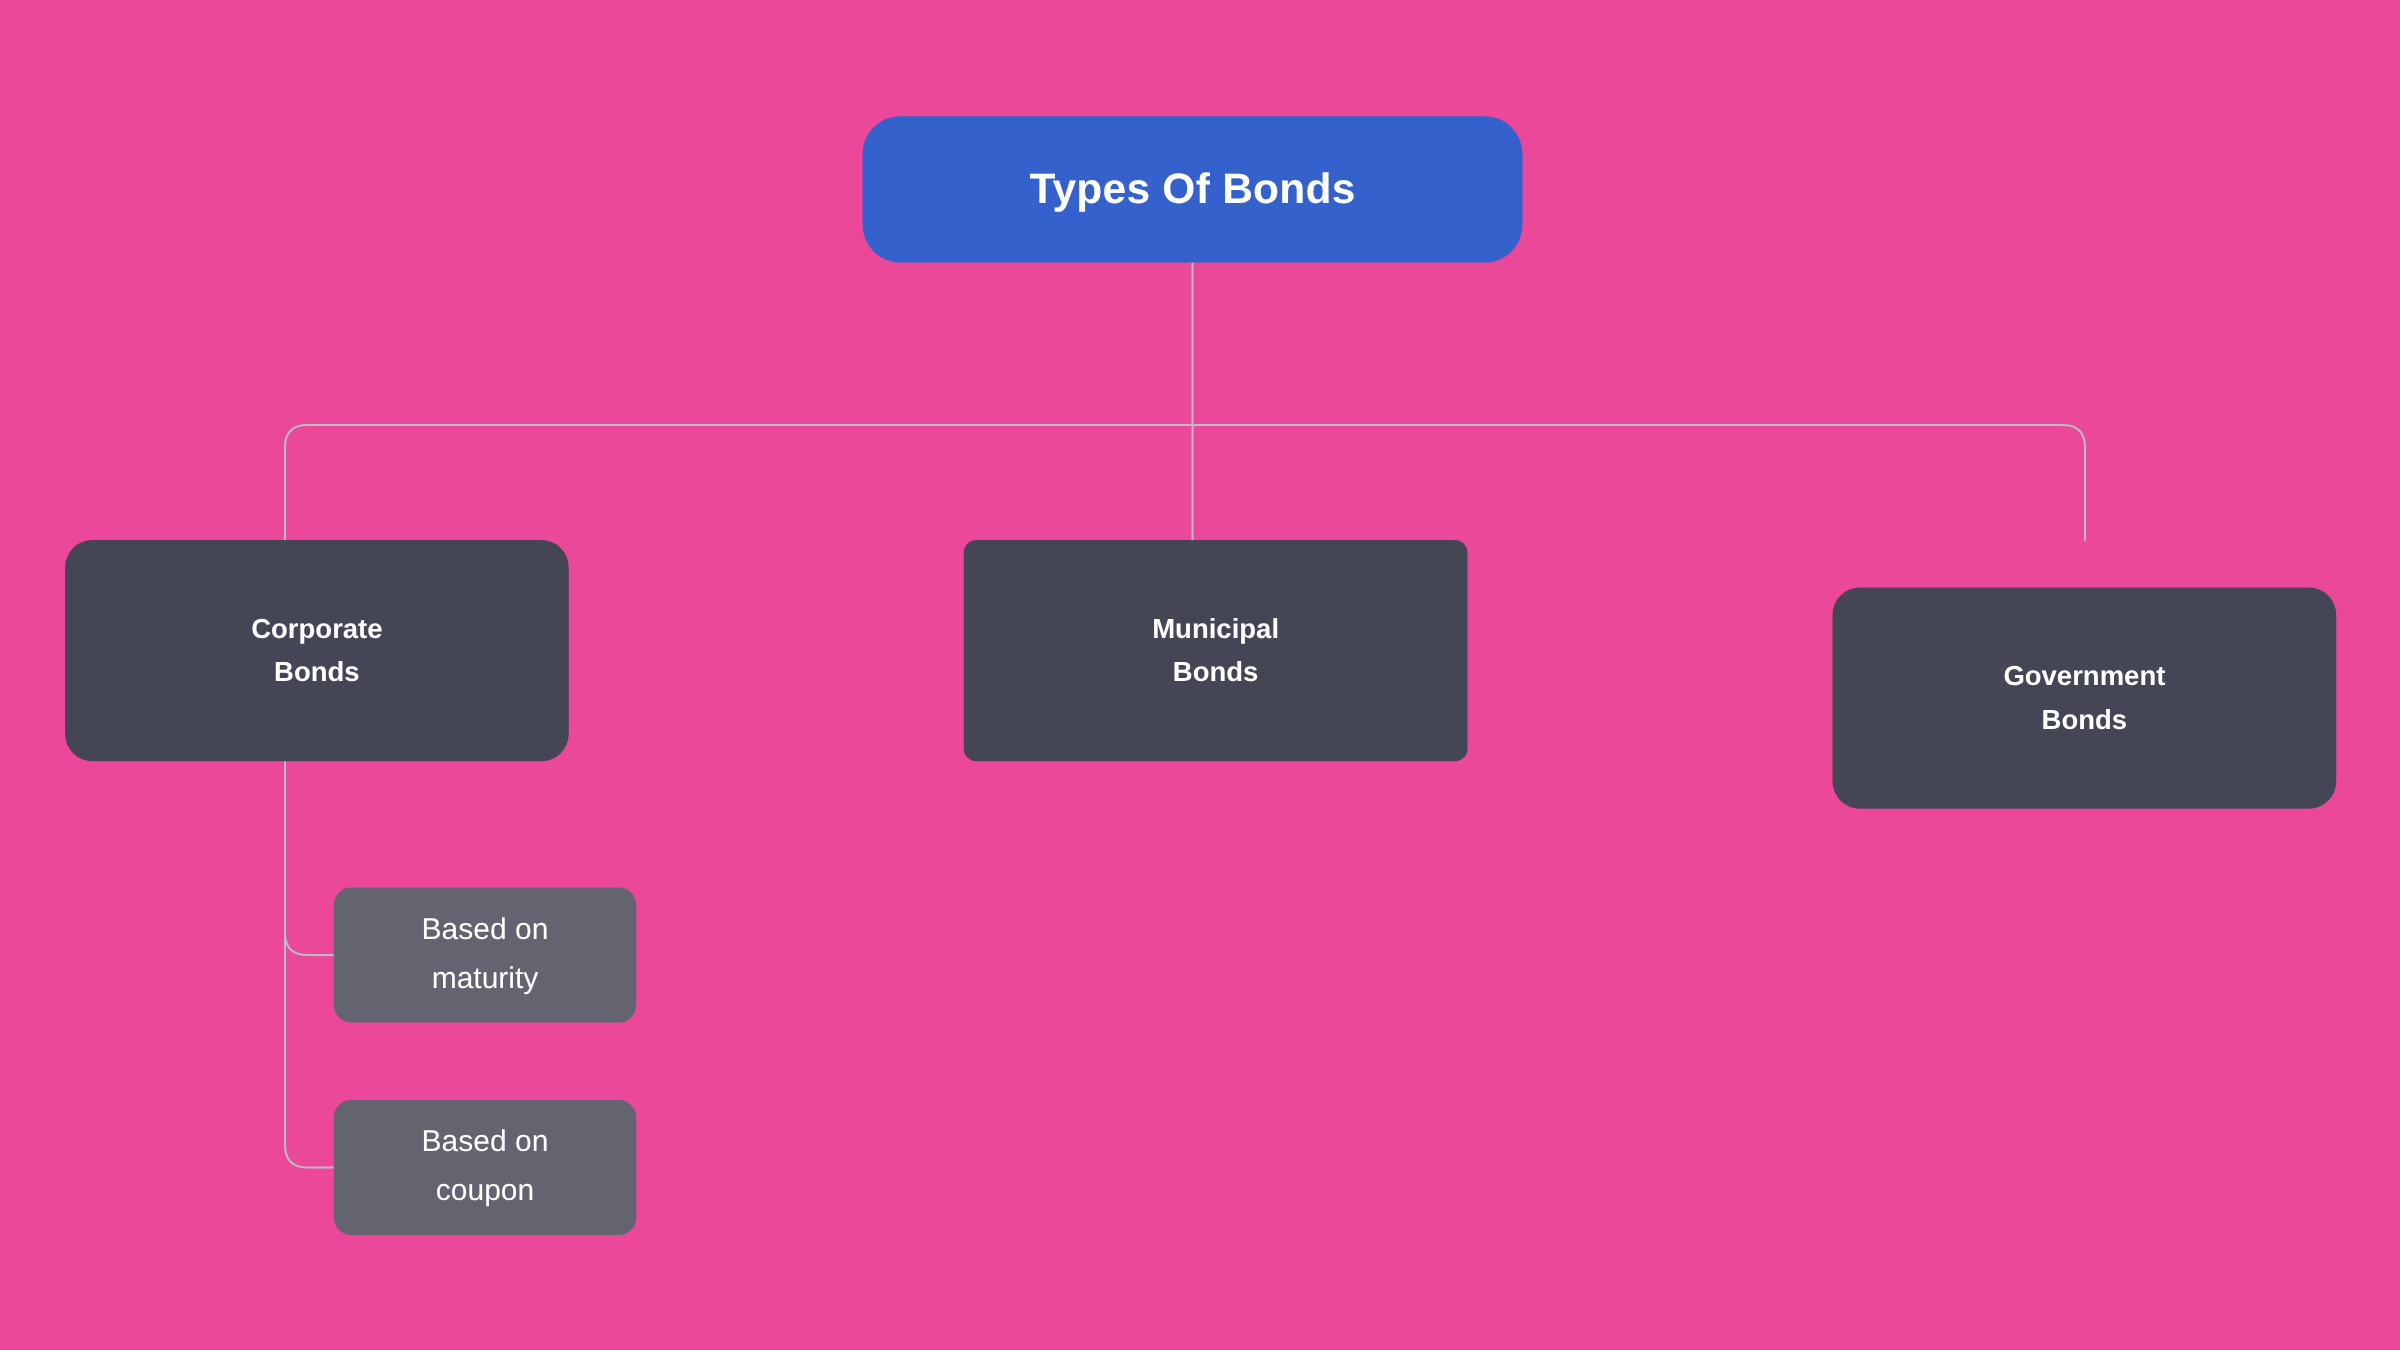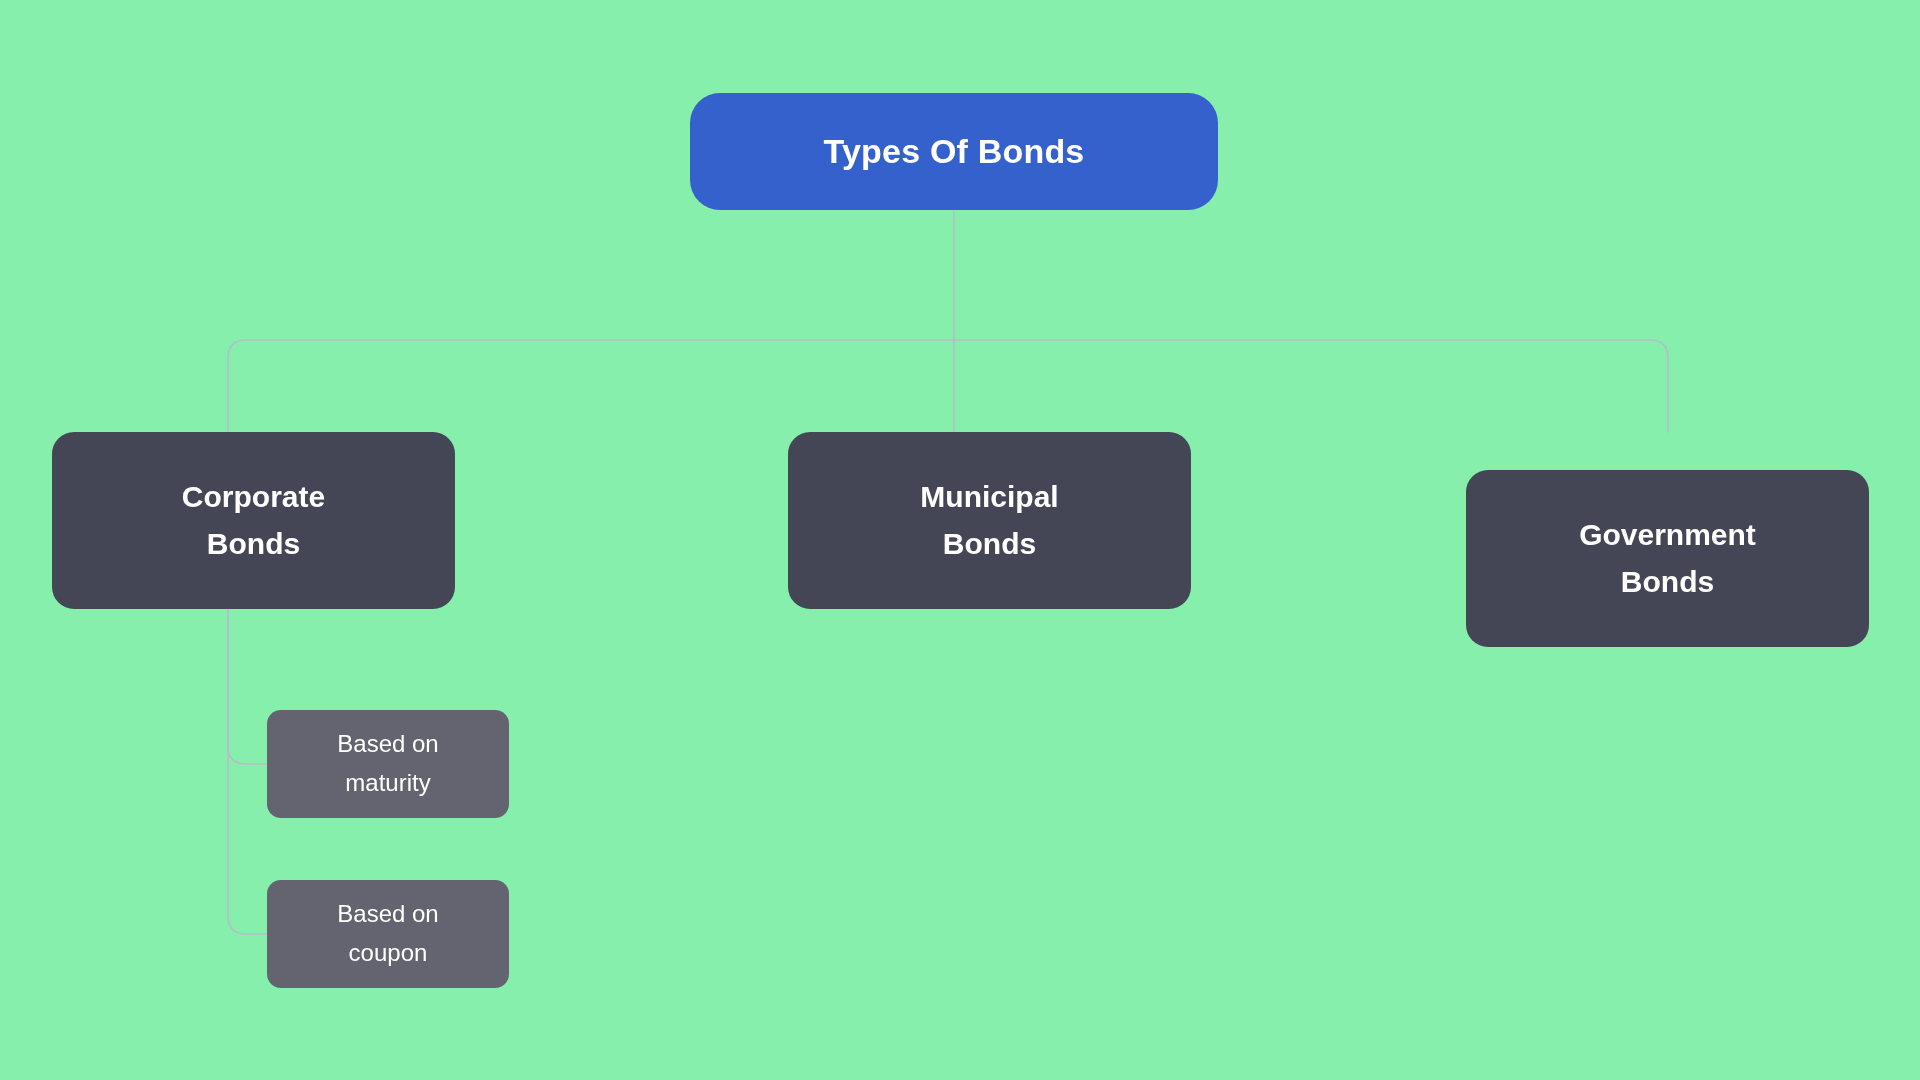--- a/index.html
+++ b/index.html
@@ -12,21 +12,21 @@
     width: 1920px;
     height: 1080px;
     overflow: hidden;
     font-family: "Liberation Sans", sans-serif;
     -webkit-font-smoothing: antialiased;
   }
   #canvas {
     position: relative;
     width: 1920px;
     height: 1080px;
-    background: #86efac;
+    background: #ec4899;
   }
   #connectors {
     position: absolute;
     left: 0;
     top: 0;
     width: 1920px;
     height: 1080px;
     pointer-events: none;
   }
   .node {
@@ -62,26 +62,26 @@
 
   
   .node-l2 {
     top: 432px;
     width: 403px;
     height: 177px;
     background: #454655;
     border-radius: 22px;
   }
   .node-l2 .node-label {
-    font-size: 30px;
+    font-size: 22px;
     font-weight: bold;
     line-height: 1.55;
   }
   .node-l2-a { left: 52px; }
-  .node-l2-b { left: 788px; }
+  .node-l2-b { left: 771px; border-radius: 10px; }
   .node-l2-c { left: 1466px; margin-top: 38px; }
 
   
   .node-l3 {
     left: 267px;
     width: 242px;
     height: 108px;
     background: #63646f;
     border-radius: 14px;
   }

